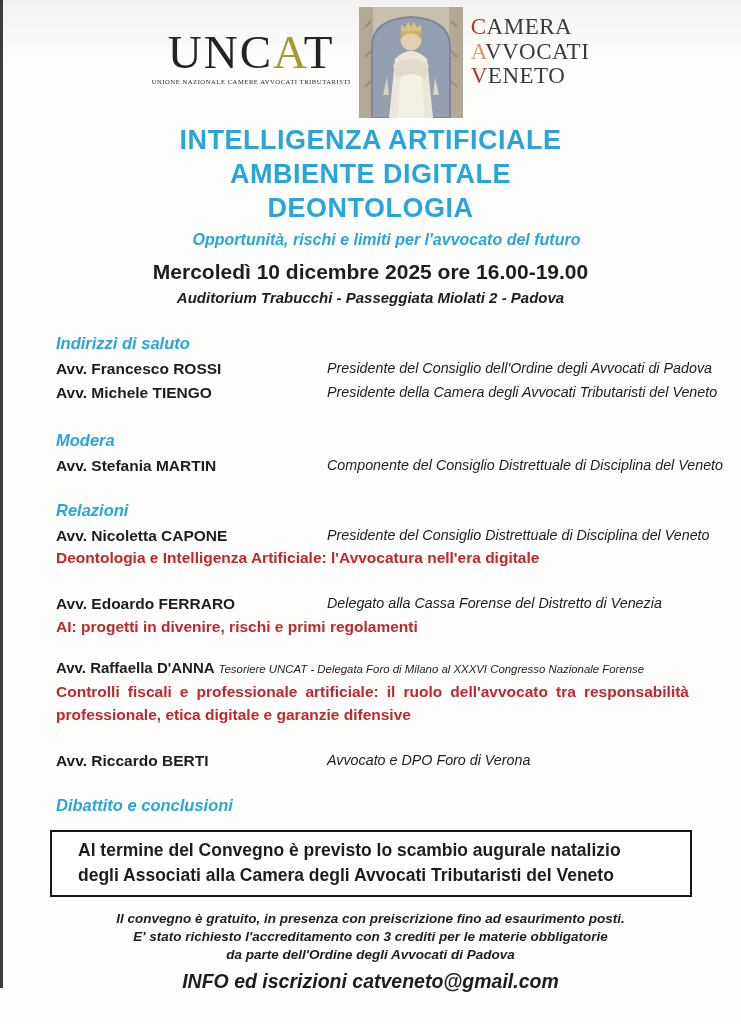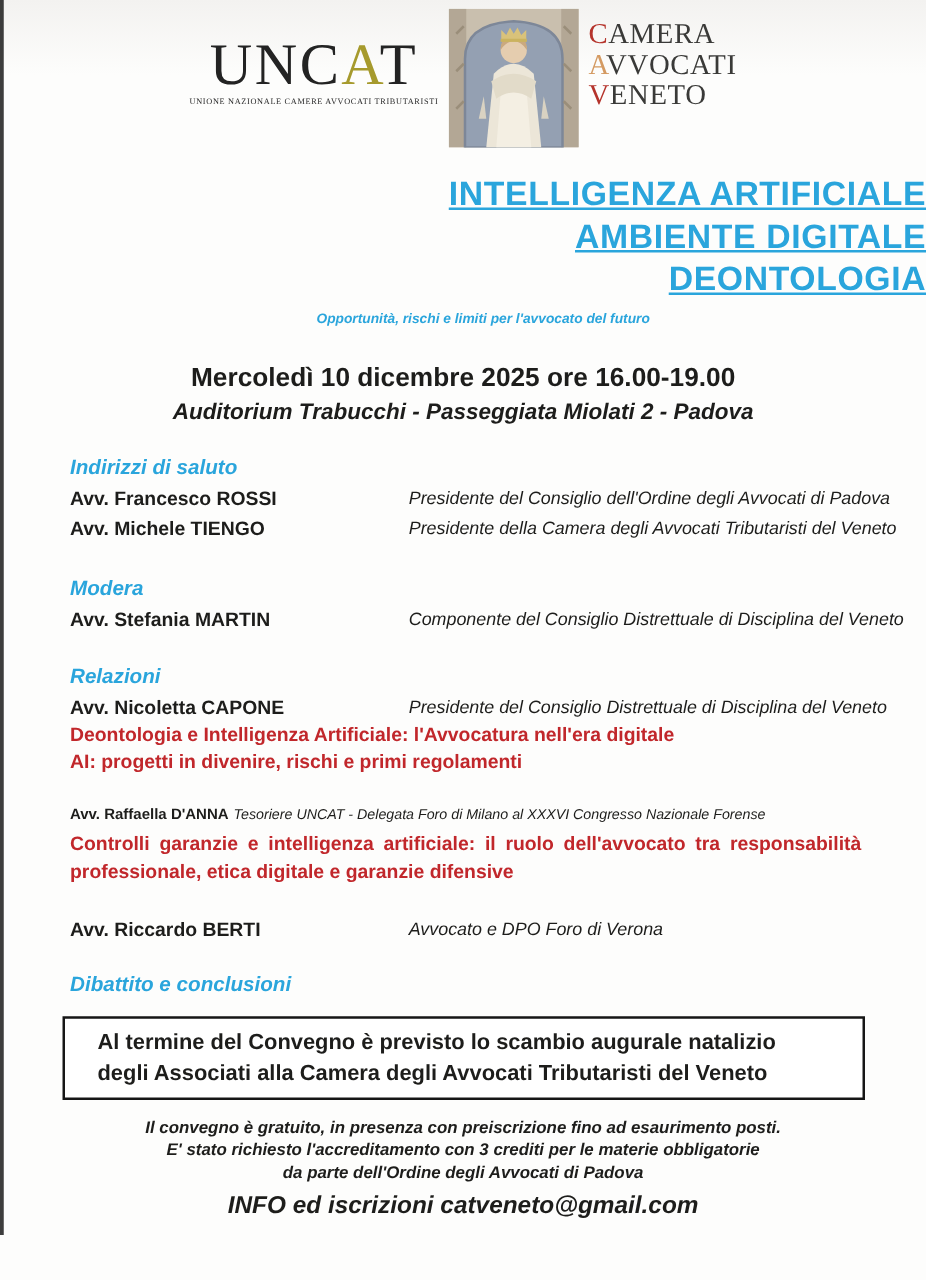--- a/index.html
+++ b/index.html
@@ -40,49 +40,49 @@
     font-size:23px;line-height:24.5px;letter-spacing:.5px;
     color:#3a3a38;margin-top:8px;
   }
   .catv .ini-c{color:#b5342c;}
   .catv .ini-a{color:#d49a62;}
   .catv .ini-t{color:#ad4a2d;}
   .catv .ini-v{color:#b5342c;}
 
   
   .title{
-    margin-top:20px;text-align:right;
+    margin-top:5px;text-align:center;
     color:#2aa5dc;font-weight:bold;
-    font-size:27px;line-height:34px;letter-spacing:.5px;text-decoration:underline;
+    font-size:27px;line-height:34px;letter-spacing:.5px;
   }
   .subtitle{
     margin-top:5px;text-align:center;
     color:#2aa5dc;font-weight:bold;font-style:italic;
-    font-size:11px;line-height:20px;padding-left:32px;
-  }
-
-  
-  .date-line{margin-top:26px;text-align:center;font-weight:bold;font-size:21px;line-height:24px;}
-  .venue-line{margin-top:5px;text-align:center;font-weight:bold;font-style:italic;font-size:18px;line-height:18px;}
+    font-size:16px;line-height:20px;padding-left:32px;
+  }
+
+  
+  .date-line{margin-top:10px;text-align:center;font-weight:bold;font-size:21px;line-height:24px;}
+  .venue-line{margin-top:5px;text-align:center;font-weight:bold;font-style:italic;font-size:15px;line-height:18px;}
 
   
   .content{padding:0 52px 0 56px;}
   .sec-heading{
     color:#2aa5dc;font-weight:bold;font-style:italic;
     font-size:16.5px;line-height:20px;
   }
   .mt-greet{margin-top:26px;}
   .mt-modera{margin-top:26px;}
   .mt-relazioni{margin-top:22px;}
   .mt-dibattito{margin-top:22px;}
   .row{display:flex;align-items:flex-end;line-height:23.5px;}
   .row .name{flex:0 0 223px;font-weight:bold;font-size:15.5px;white-space:nowrap;}
   .row .role{font-style:italic;font-size:14.3px;white-space:nowrap;margin-left:48px;}
   .row-inline{line-height:23.5px;margin-top:19px;}
-  .row-inline .name{font-weight:bold;font-size:12px;}
+  .row-inline .name{font-weight:bold;font-size:15px;}
   .row-inline .role-small{font-style:italic;font-size:11.4px;margin-left:4px;}
   .mt-row1{margin-top:4px;}
   .topic{
     color:#c1272b;font-weight:bold;font-size:15.5px;line-height:21px;
   }
   .topic.justify{text-align:justify;line-height:22.5px;}
   .gap-ferraro{margin-top:24px;}
   .gap-berti{margin-top:23px;}
 
   
@@ -173,26 +173,30 @@
     </div>
 
     <div class="sec-heading mt-relazioni">Relazioni</div>
 
     <div class="row mt-row1">
       <span class="name">Avv. Nicoletta CAPONE</span>
       <span class="role">Presidente del Consiglio Distrettuale di Disciplina del Veneto</span>
     </div>
     <div class="topic">Deontologia e Intelligenza Artificiale: l'Avvocatura nell'era digitale</div>
 
+    <div class="row gap-ferraro">
+      <span class="name">Avv. Edoardo FERRARO</span>
+      <span class="role">Delegato alla Cassa Forense del Distretto di Venezia</span>
+    </div>
     <div class="topic">AI: progetti in divenire, rischi e primi regolamenti</div>
 
     <div class="row-inline">
       <span class="name">Avv. Raffaella D'ANNA</span><span class="role-small">Tesoriere UNCAT - Delegata Foro di Milano al XXXVI Congresso Nazionale Forense</span>
     </div>
-    <div class="topic justify">Controlli garanzie e intelligenza artificiale: il ruolo dell'avvocato tra responsabilità professionale, etica digitale e garanzie difensive</div>
+    <div class="topic justify">Controlli fiscali e professionale artificiale: il ruolo dell'avvocato tra responsabilità professionale, etica digitale e garanzie difensive</div>
 
     <div class="row gap-berti">
       <span class="name">Avv. Riccardo BERTI</span>
       <span class="role">Avvocato e DPO Foro di Verona</span>
     </div>
 
     <div class="sec-heading mt-dibattito">Dibattito e conclusioni</div>
   </div>
 
   <div class="notice">Al termine del Convegno è previsto lo scambio augurale natalizio degli Associati alla Camera degli Avvocati Tributaristi del Veneto</div>

